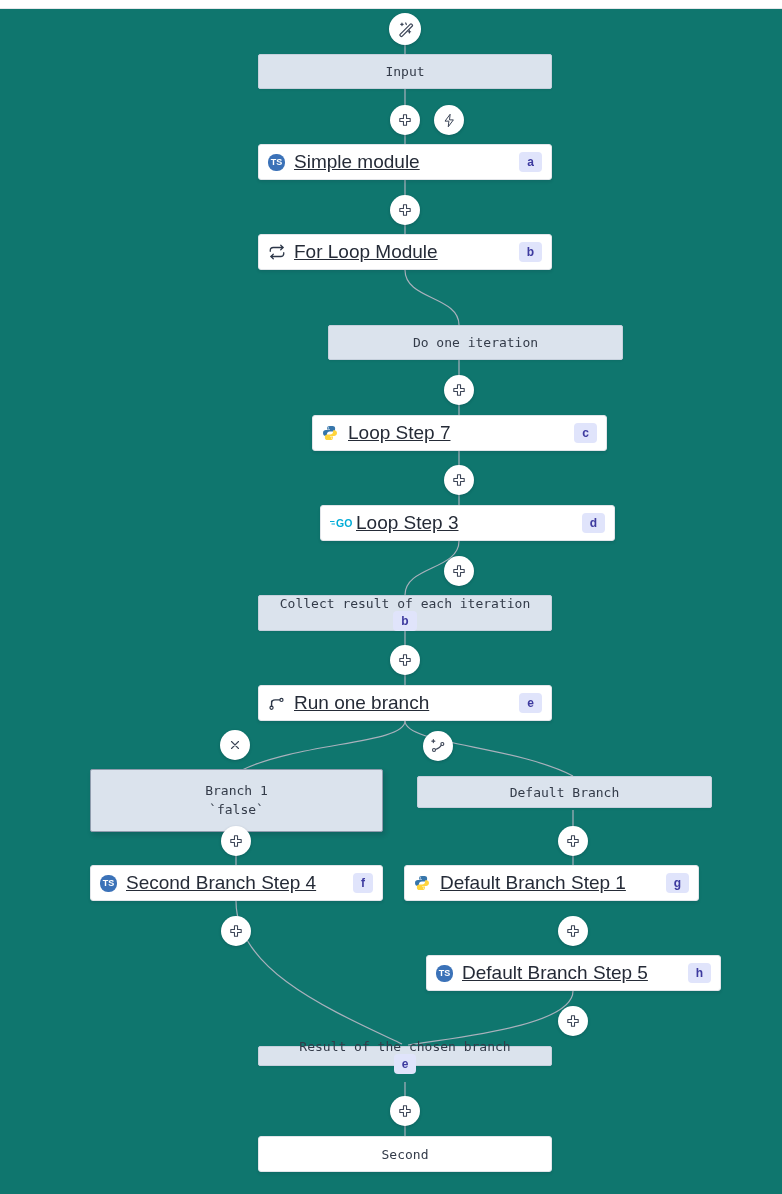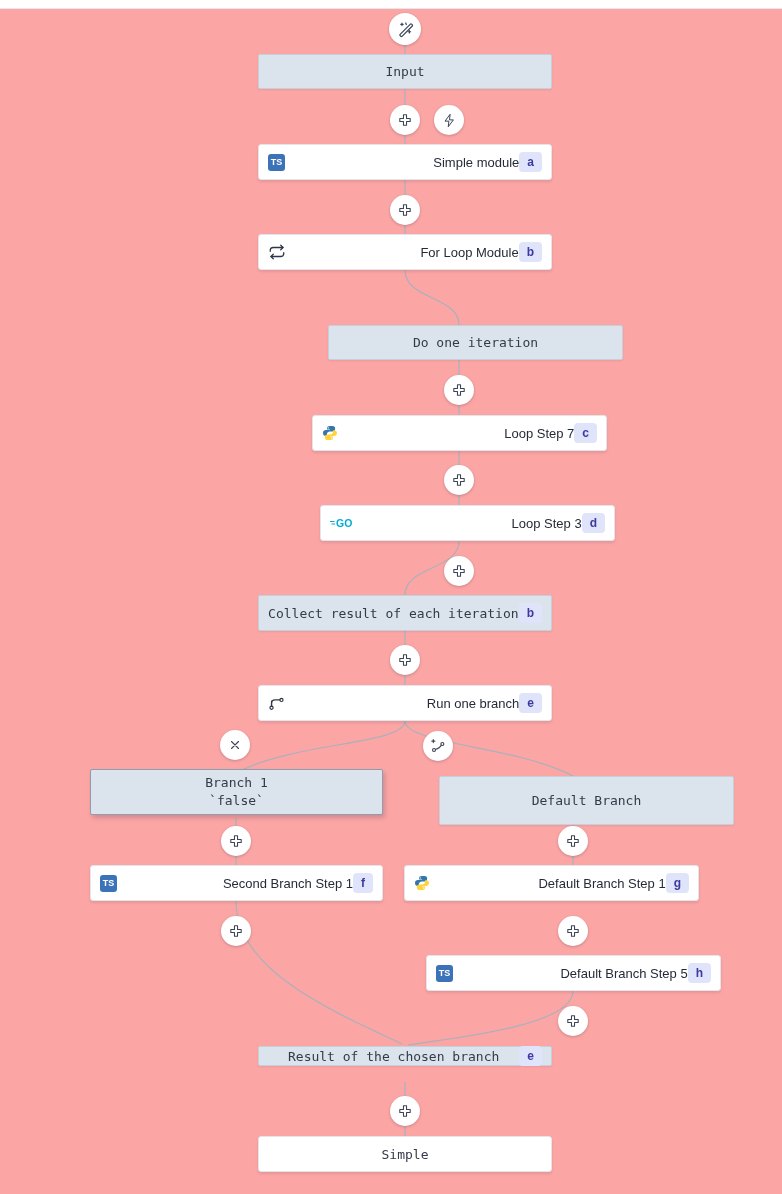--- a/index.html
+++ b/index.html
@@ -6,21 +6,21 @@
   html, body { width: 782px; height: 1194px; }
   body {
     font-family: "Liberation Sans", sans-serif;
     background: #f0f2f5;
     overflow: hidden;
   }
   .canvas {
     position: relative;
     width: 782px;
     height: 1194px;
-    background: #fca5a5;
+    background: #0f766e;
   }
   .topbar {
     position: absolute; left: 0; top: 0;
     width: 782px; height: 9px;
     background: #ffffff;
     border-bottom: 1px solid #e5e7ea;
   }
   .edges {
     position: absolute; left: 0; top: 0;
     pointer-events: none;
@@ -33,62 +33,63 @@
     border-radius: 2px;
     display: flex;
     align-items: center;
     justify-content: center;
     font-family: "DejaVu Sans Mono", monospace;
     font-size: 13px;
     color: #333b49;
     box-shadow: 0 1px 2px rgba(15,23,42,.08);
     cursor: pointer;
   }
-  .vbox.with-badge { padding: 0 9px; }
+  .vbox.with-badge { padding: 0 9px; flex-direction: column; }
   .vbox.with-badge .vlabel { flex: 1; text-align: center; }
   .vbox.selected {
     border: 1px solid #8f9cad;
     box-shadow: 2px 3px 5px rgba(15,23,42,.18);
   }
   .vbox .stack { display: flex; flex-direction: column; align-items: center; line-height: 1.4; }
   
   .mbox {
     position: absolute;
     background: #ffffff;
     border: 1px solid #e2e5e9;
     border-radius: 3px;
     display: flex;
     align-items: center;
     padding: 0 9px;
     box-shadow: 0 2px 3px rgba(15,23,42,.10);
     cursor: pointer;
   }
   .mbox .licon { width: 26px; display: flex; align-items: center; }
   .mbox .mlabel {
-    flex: 1; text-align: right;
-    font-size: 13px; color: #252b37;
+    flex: 1; text-align: left;
+    font-size: 19px; color: #252b37;
     font-family: "Liberation Sans", sans-serif;
+    text-decoration: underline;
   }
   .badge {
     display: inline-block;
     background: #e0e4fb;
     color: #3d3a9f;
     font-weight: 700;
     font-size: 12px;
     font-family: "Liberation Sans", sans-serif;
     border-radius: 4px;
     padding: 2px 8px;
     line-height: 16px;
   }
   .tsbox {
     display: flex; align-items: center; justify-content: center;
     width: 17px; height: 17px;
     background: #3b72b8;
     color: #ffffff;
-    border-radius: 3px;
+    border-radius: 8px;
     font-size: 9px;
     font-weight: 700;
     font-family: "Liberation Sans", sans-serif;
   }
   
   .cbtn {
     position: absolute;
     width: 30px; height: 30px;
     border-radius: 50%;
     background: #ffffff;
@@ -274,28 +275,28 @@
     <span>
       <svg viewBox="0 0 24 24" width="16" height="16" fill="none" stroke="#3c4557" stroke-width="1.7" stroke-linecap="round">
         <path d="M5 2.5v4.4M2.8 4.7h4.4"></path>
         <circle cx="6" cy="18" r="2.2"></circle>
           <circle cx="18.5" cy="9" r="2.2"></circle>
         <path d="M8.2 17.2c4.2-.9 7.3-3.4 8.7-6.2"></path>
       </svg>
     </span>
   </button>
 
-  <div class="vbox selected" style="left:90px;top:769px;width:293px;height:46px">
+  <div class="vbox selected" style="left:90px;top:769px;width:293px;height:63px">
     <span class="stack">
       <span>Branch 1</span>
       <span>`false`</span>
     </span>
   </div>
 
-  <div class="vbox" style="left:439px;top:776px;width:295px;height:49px">
+  <div class="vbox" style="left:417px;top:776px;width:295px;height:32px">
     <span class="vlabel">Default Branch</span>
   </div>
 
   <button class="cbtn" style="left:221px;top:826px">
     <span>
       <svg viewBox="0 0 24 24" width="16" height="16">
           <path d="M9.7 4.2h4.6v5.5h5.5v4.6h-5.5v5.5H9.7v-5.5H4.2V9.7h5.5z" fill="#fff" stroke="#3c4557" stroke-width="1.6" stroke-linejoin="round"></path>
         </svg>
     </span>
   </button>
@@ -304,21 +305,21 @@
       <svg viewBox="0 0 24 24" width="16" height="16">
           <path d="M9.7 4.2h4.6v5.5h5.5v4.6h-5.5v5.5H9.7v-5.5H4.2V9.7h5.5z" fill="#fff" stroke="#3c4557" stroke-width="1.6" stroke-linejoin="round"></path>
         </svg>
     </span>
   </button>
 
   <div class="mbox" style="left:90px;top:865px;width:293px;height:36px">
     <span class="licon">
         <span class="tsbox">TS</span>
       </span>
-    <span class="mlabel">Second Branch Step 1</span>
+    <span class="mlabel">Second Branch Step 4</span>
     <span class="badge">f</span>
   </div>
 
   <div class="mbox" style="left:404px;top:865px;width:295px;height:36px">
     <span class="licon">
       <svg viewBox="0 0 16 16" width="16" height="16">
         <path fill="#3776ab" d="M7.9 1C6.1 1 5 1.8 5 3.1v1.4h3v.6H3.9C2.3 5.1 1 6 1 7.9s1.1 2.9 2.7 2.9h1.2V9.2c0-1.5 1.3-2.7 2.9-2.7h3c1.3 0 2.3-1 2.3-2.3V3.1C13.1 1.9 12 1 10.6 1H7.9Z"></path>
         <circle fill="#fff" cx="6.2" cy="2.9" r=".7"></circle>
         <path fill="#ffd43b" d="M8.1 15c1.8 0 2.9-.8 2.9-2.1v-1.4H8v-.6h4.1c1.6 0 2.9-.9 2.9-2.8S13.9 5.2 12.3 5.2h-1.2v1.6c0 1.5-1.3 2.7-2.9 2.7h-3c-1.3 0-2.3 1-2.3 2.3v1.1C2.9 14.1 4 15 5.4 15h2.7Z"></path>
         <circle fill="#fff" cx="9.8" cy="13.1" r=".7"></circle>
@@ -366,16 +367,16 @@
 
   <button class="cbtn" style="left:390px;top:1096px">
     <span>
       <svg viewBox="0 0 24 24" width="16" height="16">
           <path d="M9.7 4.2h4.6v5.5h5.5v4.6h-5.5v5.5H9.7v-5.5H4.2V9.7h5.5z" fill="#fff" stroke="#3c4557" stroke-width="1.6" stroke-linejoin="round"></path>
         </svg>
     </span>
   </button>
 
   <div class="mbox" style="left:258px;top:1136px;width:294px;height:36px;justify-content:center">
-    <span style="font-family:'DejaVu Sans Mono',monospace;font-size:13px;color:#333b49">Simple</span>
+    <span style="font-family:'DejaVu Sans Mono',monospace;font-size:13px;color:#333b49">Second</span>
   </div>
 
 </div>
 
 </body></html>

